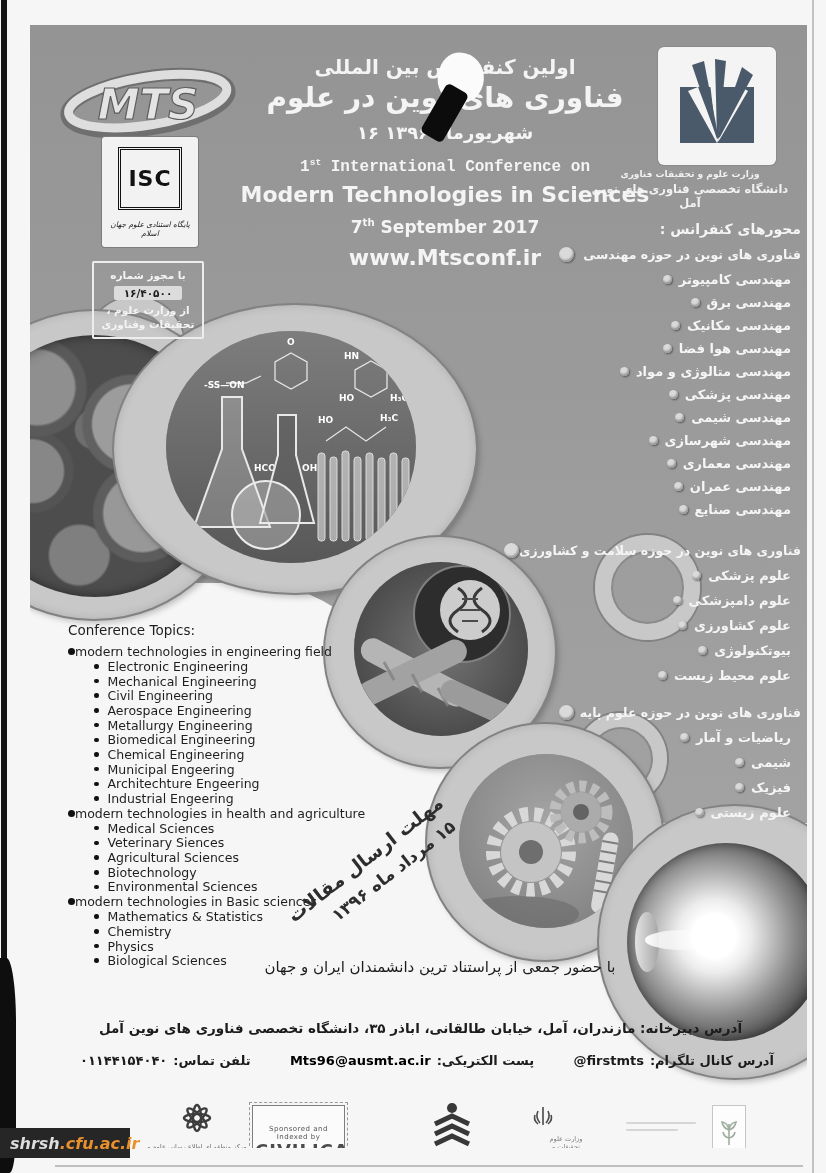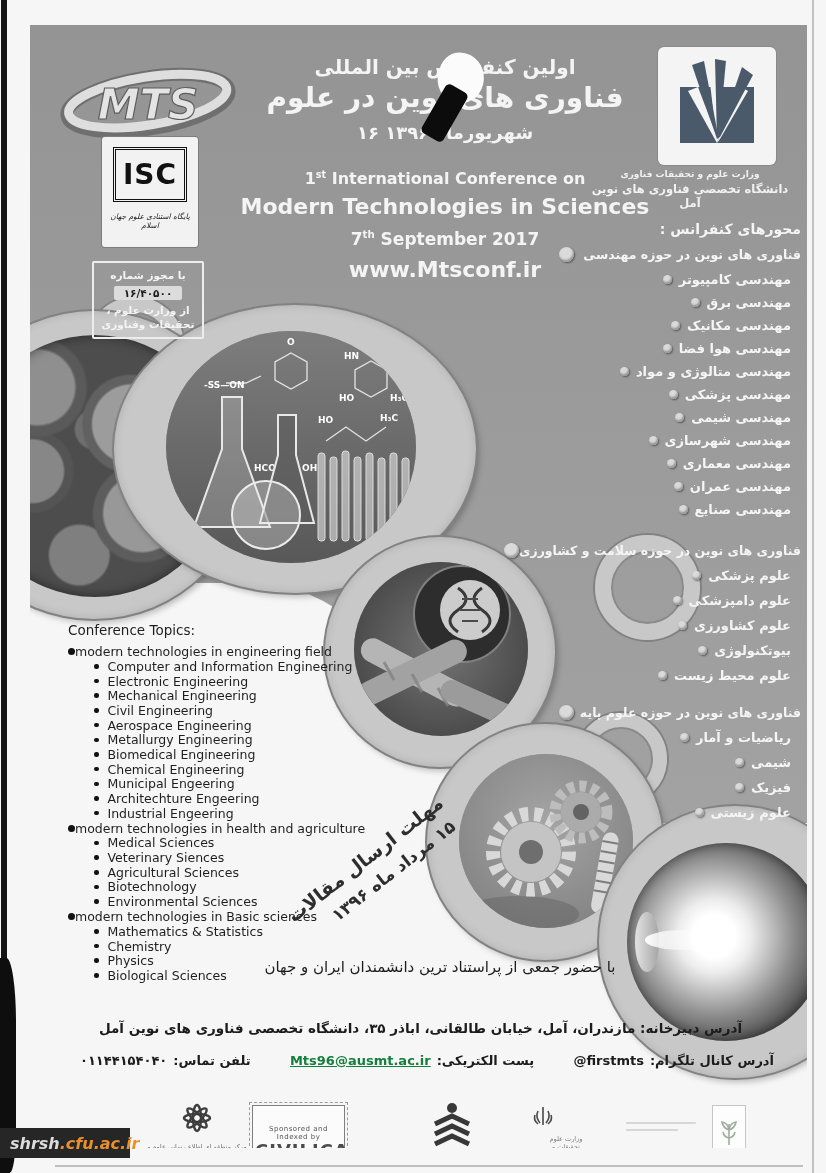--- a/index.html
+++ b/index.html
@@ -37,36 +37,36 @@
   .bulb-base { position:absolute; left:4%; top:35%; width:12%; height:30%;
     background:linear-gradient(90deg,#e3e3e3,#a5a5a5); border-radius:50%; }
   .bulb-streak { position:absolute; left:9%; top:44%; width:38%; height:10%; border-radius:50%;
     background:linear-gradient(90deg, rgba(255,255,255,.95), rgba(255,255,255,0)); }
 
   
   .header-block { position:absolute; left:210px; top:30px; width:410px; text-align:center; color:#f4f4f4; z-index:30; }
   .fa1 { font-size:20px; font-weight:bold; }
   .fa2 { font-size:28px; font-weight:bold; margin-top:2px; }
   .fa-date { font-size:18px; font-weight:bold; margin-top:8px; }
-  .en1 { font-size:16px; font-weight:bold; margin-top:26px; }
+  .en1 { font-size:16px; font-weight:bold; margin-top:14px;font-family:Liberation Mono, monospace; }
   .en2 { font-size:22px; font-weight:bold; margin-top:6px; }
   .en-date { font-size:17px; font-weight:bold; margin-top:10px; }
   .website { font-size:22px; font-weight:bold; margin-top:8px; cursor:pointer; }
   sup { font-size:60%; }
 
   .mark-white { position:absolute; left:408px; top:28px; width:46px; height:50px; background:#fbfbfb;
     border-radius:45% 55% 50% 50%; transform:rotate(14deg); z-index:31; }
   .mark-black { position:absolute; left:402px; top:60px; width:25px; height:56px; background:#0c0c0c;
     border-radius:5px; transform:rotate(30deg); z-index:32; }
 
   
   .mts-logo { position:absolute; left:28px; top:38px; width:180px; height:80px; z-index:25; }
   .isc-card { position:absolute; left:72px; top:112px; width:96px; height:110px; background:#f2f2f2;
     border-radius:3px; text-align:center; padding-top:10px; z-index:25; box-shadow:0 0 0 1px #7d7d7d; }
-  .isc-word { display:inline-block; border:3px double #111; padding:8px 7px; font-size:28px; font-weight:bold; color:#111; letter-spacing:1px; }
+  .isc-word { display:inline-block; border:3px double #111; padding:16px 7px; font-size:22px; font-weight:bold; color:#111; letter-spacing:1px; }
   .isc-cap { font-size:7.5px; color:#222; margin-top:10px; font-style:italic; }
   .code-block { position:absolute; left:52px; top:194px; width:140px; text-align:center; color:#f4f4f4; z-index:25; }
   .code-label { font-size:14px; font-weight:bold; }
   .code-value { font-size:13px; font-weight:bold; margin-top:4px; letter-spacing:1px; }
   .license-box { position:absolute; left:62px; top:236px; width:112px; border:2px solid #ededed; border-radius:2px;
     padding:5px 4px 6px; text-align:center; color:#f4f4f4; z-index:25; }
   .license-line { font-size:10.5px; font-weight:bold; line-height:14px; }
   .license-num { display:inline-block; background:#dcdcdc; color:#1c1c1c; font-size:10.5px; font-weight:bold;
     padding:1px 10px; margin:3px 0; border-radius:2px; }
 
@@ -106,21 +106,21 @@
   .deadline .l2 { font-size:17px; font-weight:bold; margin-top:6px; padding-left:30px; }
 
   .banner { position:absolute; left:200px; top:933px; width:420px; direction:rtl; text-align:center;
     font-size:15px; font-weight:normal; color:#1c1c1c; z-index:30; white-space:nowrap; }
 
   .address { position:absolute; left:58px; top:995px; width:665px; direction:rtl; text-align:center;
     font-size:13.5px; font-weight:bold; color:#1c1c1c; z-index:30; }
   .contact { position:absolute; left:50px; top:1028px; width:694px; direction:rtl; display:flex;
     justify-content:space-between; align-items:center; font-size:13px; font-weight:bold; color:#1c1c1c; z-index:30; }
   .contact .seg { display:flex; gap:6px; align-items:center; }
-  .email-link { text-decoration:underline; color:#15803d; cursor:pointer; }
+  .email-link { color:#000000; cursor:pointer; }
 
   
   .sponsor { position:absolute; z-index:30; text-align:center; }
   .regional { left:112px; top:1076px; width:110px; }
   .regional .cap { font-size:6.5px; color:#6a6a6a; margin-top:4px; }
   .civilica { left:222px; top:1080px; width:93px; border:1.5px solid #7e7e7e; outline:1px dashed #9a9a9a;
     outline-offset:2px; background:#fbfbfb; padding:19px 2px; }
   .civ1 { font-size:7px; color:#555; letter-spacing:.5px; }
   .civ2 { font-size:18px; font-weight:bold; color:#4c4c4c; letter-spacing:1px; line-height:20px; }
   .civ3 { font-size:6.5px; color:#666; }
@@ -445,24 +445,20 @@
     </div>
 
     <div class="en-topics">
       <div class="en-heading">Conference Topics:</div>
       <div class="en-group-title">
           <span class="dot1"></span>
           <span>modern technologies in engineering field</span>
         </div>
       <div>
 
-      <div class="en-item">
-            <span class="dot2"></span>
-            <span>Computer and Information Engineering</span>
-          </div>
           <div class="en-item">
             <span class="dot2"></span>
             <span>Electronic Engineering</span>
           </div>
           <div class="en-item">
             <span class="dot2"></span>
             <span>Mechanical Engineering</span>
           </div>
           <div class="en-item">
             <span class="dot2"></span>

